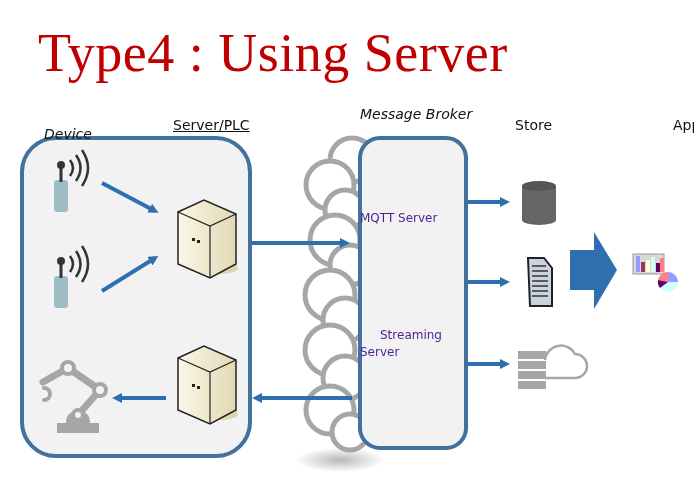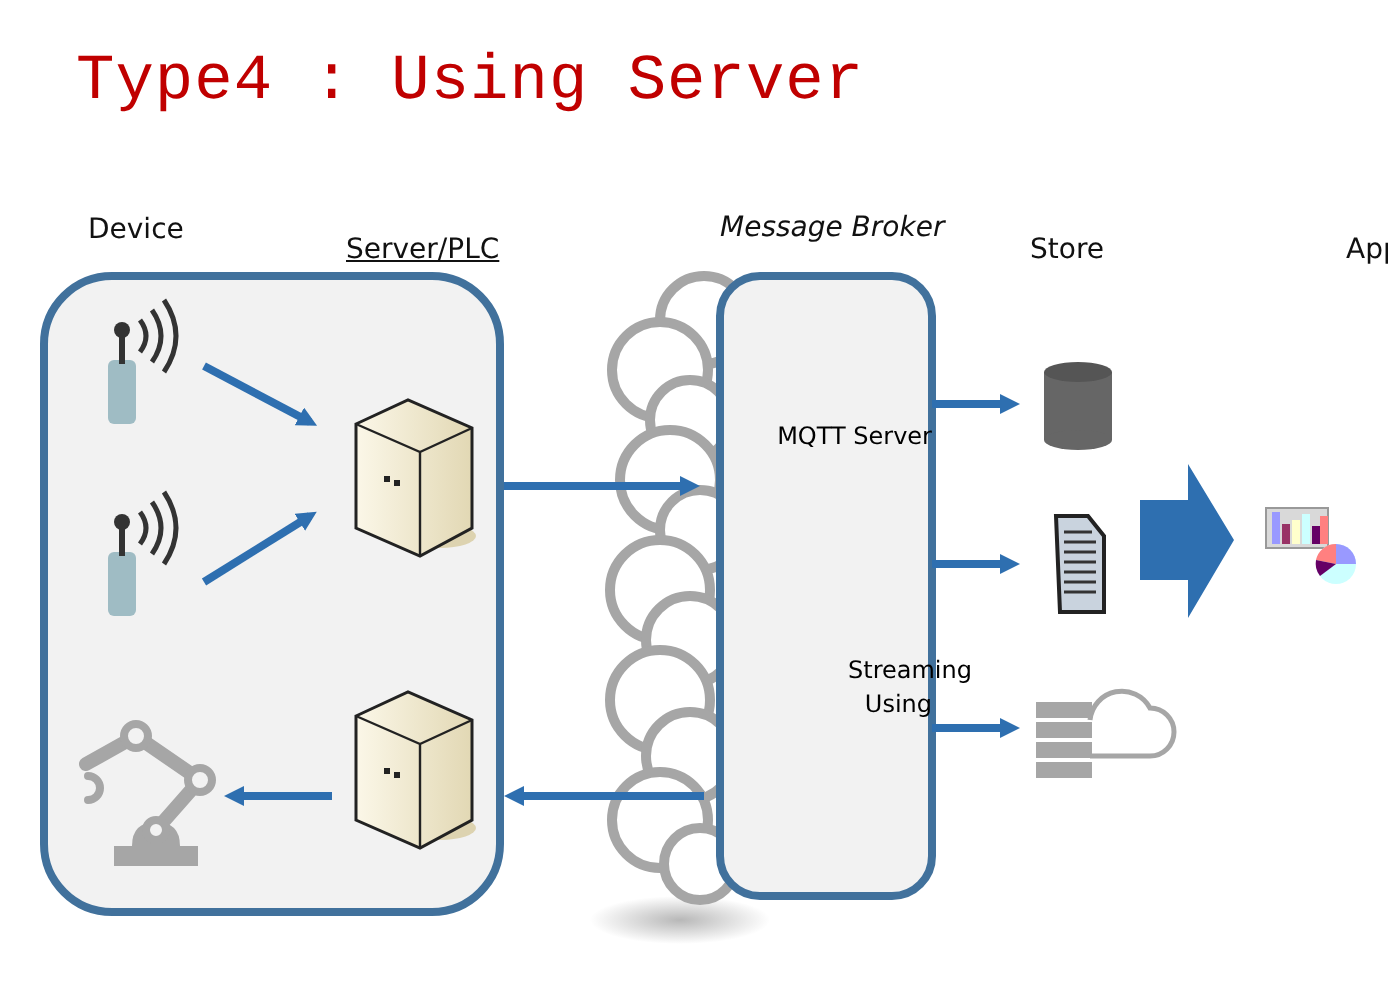--- a/index.html
+++ b/index.html
@@ -1,20 +1,20 @@
 <!DOCTYPE html>
 <html><head>
 <meta charset="utf-8">
 <style>
   html,body{margin:0;padding:0;background:#fff;}
   body{width:694px;height:494px;position:relative;overflow:hidden;font-family:"DejaVu Sans",sans-serif;}
   .abs{position:absolute;}
-  #title{left:38px;top:22px;font-size:32px;color:#c00000;font-family:Liberation Mono, monospace;letter-spacing:0.5px;white-space:nowrap;}
+  #title{left:38px;top:22px;font-size:54px;color:#c00000;font-family:Liberation Serif, serif;letter-spacing:0.5px;white-space:nowrap;}
   .lbl{font-size:14px;color:#111;white-space:nowrap;}
-  .inner{font-size:12px;color:#000000;text-align:right;}
+  .inner{font-size:12px;color:#4c1d95;text-align:left;}
   svg{position:absolute;left:0;top:0;}
 </style>
 </head>
 <body>
 
 <svg width="694" height="494" viewBox="0 0 694 494">
   <defs>
     <marker id="ah" markerWidth="10" markerHeight="10" refX="6" refY="5" orient="auto" markerUnits="userSpaceOnUse">
       <path d="M0,0 L10,5 L0,10 z" fill="#2e6fb0"></path>
     </marker>
@@ -135,21 +135,21 @@
     <rect x="660" y="258" width="4" height="14" fill="#ff8080"></rect>
     <circle cx="668" cy="282" r="10" fill="#ccffff"></circle>
     <path d="M668,282 L668,272 A10,10 0 0,1 678,282z" fill="#9999ff"></path>
     <path d="M668,282 L658,280 A10,10 0 0,1 668,272z" fill="#ff8080"></path>
     <path d="M668,282 L660,288 A10,10 0 0,1 658,280z" fill="#660066"></path>
   </g>
 </svg>
 
 <div id="title" class="abs">Type4 : Using Server</div>
 
-<div class="abs lbl" style="left:44px;top:107px;">Device</div>
+<div class="abs lbl" style="left:44px;top:126px;font-style:italic;">Device</div>
 <div class="abs lbl" style="left:173px;top:117px;text-decoration:underline;">Server/PLC</div>
 <div class="abs lbl" style="left:360px;top:106px;font-style:italic;">Message Broker</div>
 <div class="abs lbl" style="left:515px;top:117px;">Store</div>
 <div class="abs lbl" style="left:637px;top:117px;margin-left:36px;">App</div>
 
 <div class="abs inner" style="left:360px;top:211px;width:106px;">MQTT Server</div>
 <div class="abs inner" style="left:380px;top:328px;width:106px;">Streaming</div>
-<div class="abs inner" style="left:360px;top:345px;width:106px;">Using</div>
+<div class="abs inner" style="left:360px;top:345px;width:106px;">Server</div>
 
 </body></html>

